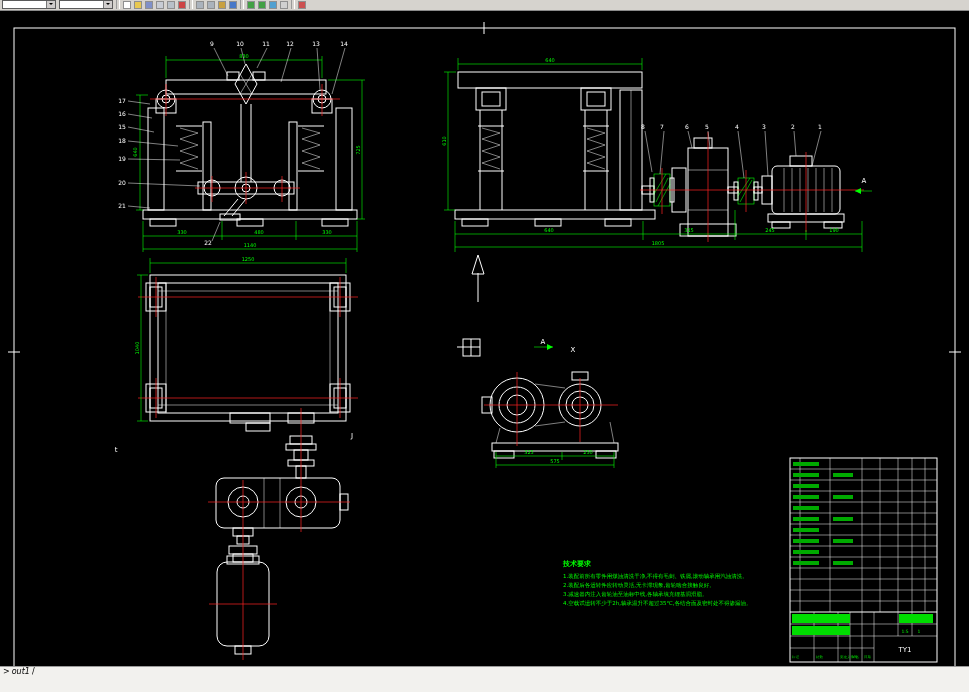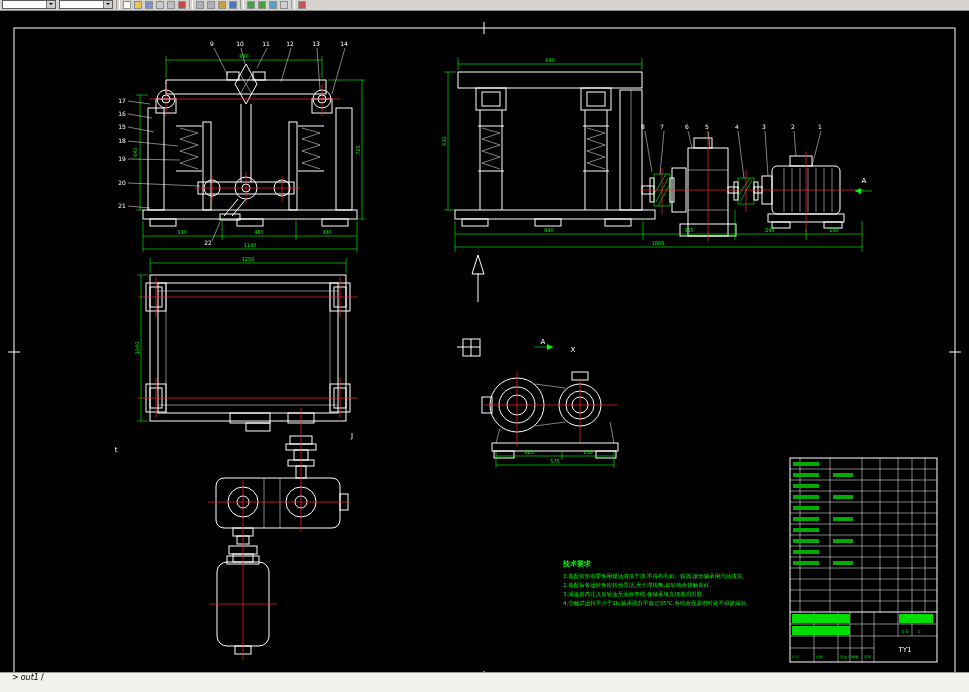--- a/index.html
+++ b/index.html
@@ -11,23 +11,23 @@
            padding:1px 2px 1px 2px;box-sizing:border-box;z-index:3;}
   .combo{width:54px;height:9px;background:#fff;border:1px solid #5a5a5a;position:relative;
          font-size:7px;line-height:8px;color:#000;padding-left:2px;box-sizing:border-box;}
   .combo-arrow{position:absolute;right:0;top:0;width:8px;height:7px;background:#cfcccb;
                border-left:1px solid #777;}
   .combo-arrow:after{content:"";position:absolute;left:2px;top:2px;border:2px solid transparent;
                border-top-color:#000;}
   .tb-sep{width:2px;height:9px;border-left:1px solid #9a9a9a;border-right:1px solid #fff;}
   .tb-icon{width:8px;height:8px;border:1px solid #8f8f8f;box-sizing:border-box;display:inline-block;}
   
-  .statusbar{position:absolute;bottom:0;left:0;width:969px;height:20px;background:#f2f1ee;
+  .statusbar{position:absolute;bottom:0;left:0;width:969px;height:26px;background:#f2f1ee;
              border-top:1px solid #9a9a9a;z-index:3;font-size:8px;line-height:9px;color:#000;
-             padding-left:12px;box-sizing:border-box;}
+             padding-left:3px;box-sizing:border-box;}
   .statusbar .tab{font-style:italic;margin:0 2px;}
   
   svg text{font-family:"DejaVu Sans",sans-serif;}
   .lw{stroke:#ffffff;stroke-width:1;fill:none;}
   .lw2{stroke:#ffffff;stroke-width:.5;fill:none;}
   .lg{stroke:#00ff00;stroke-width:.6;fill:none;}
   .lr{stroke:#ff2222;stroke-width:.7;fill:none;}
   .tg{fill:#00ff00;font-size:5px;text-anchor:middle;}
   .ts{fill:#00ff00;font-size:4.5px;text-anchor:middle;}
   .tw{fill:#ffffff;font-size:6px;text-anchor:middle;}

